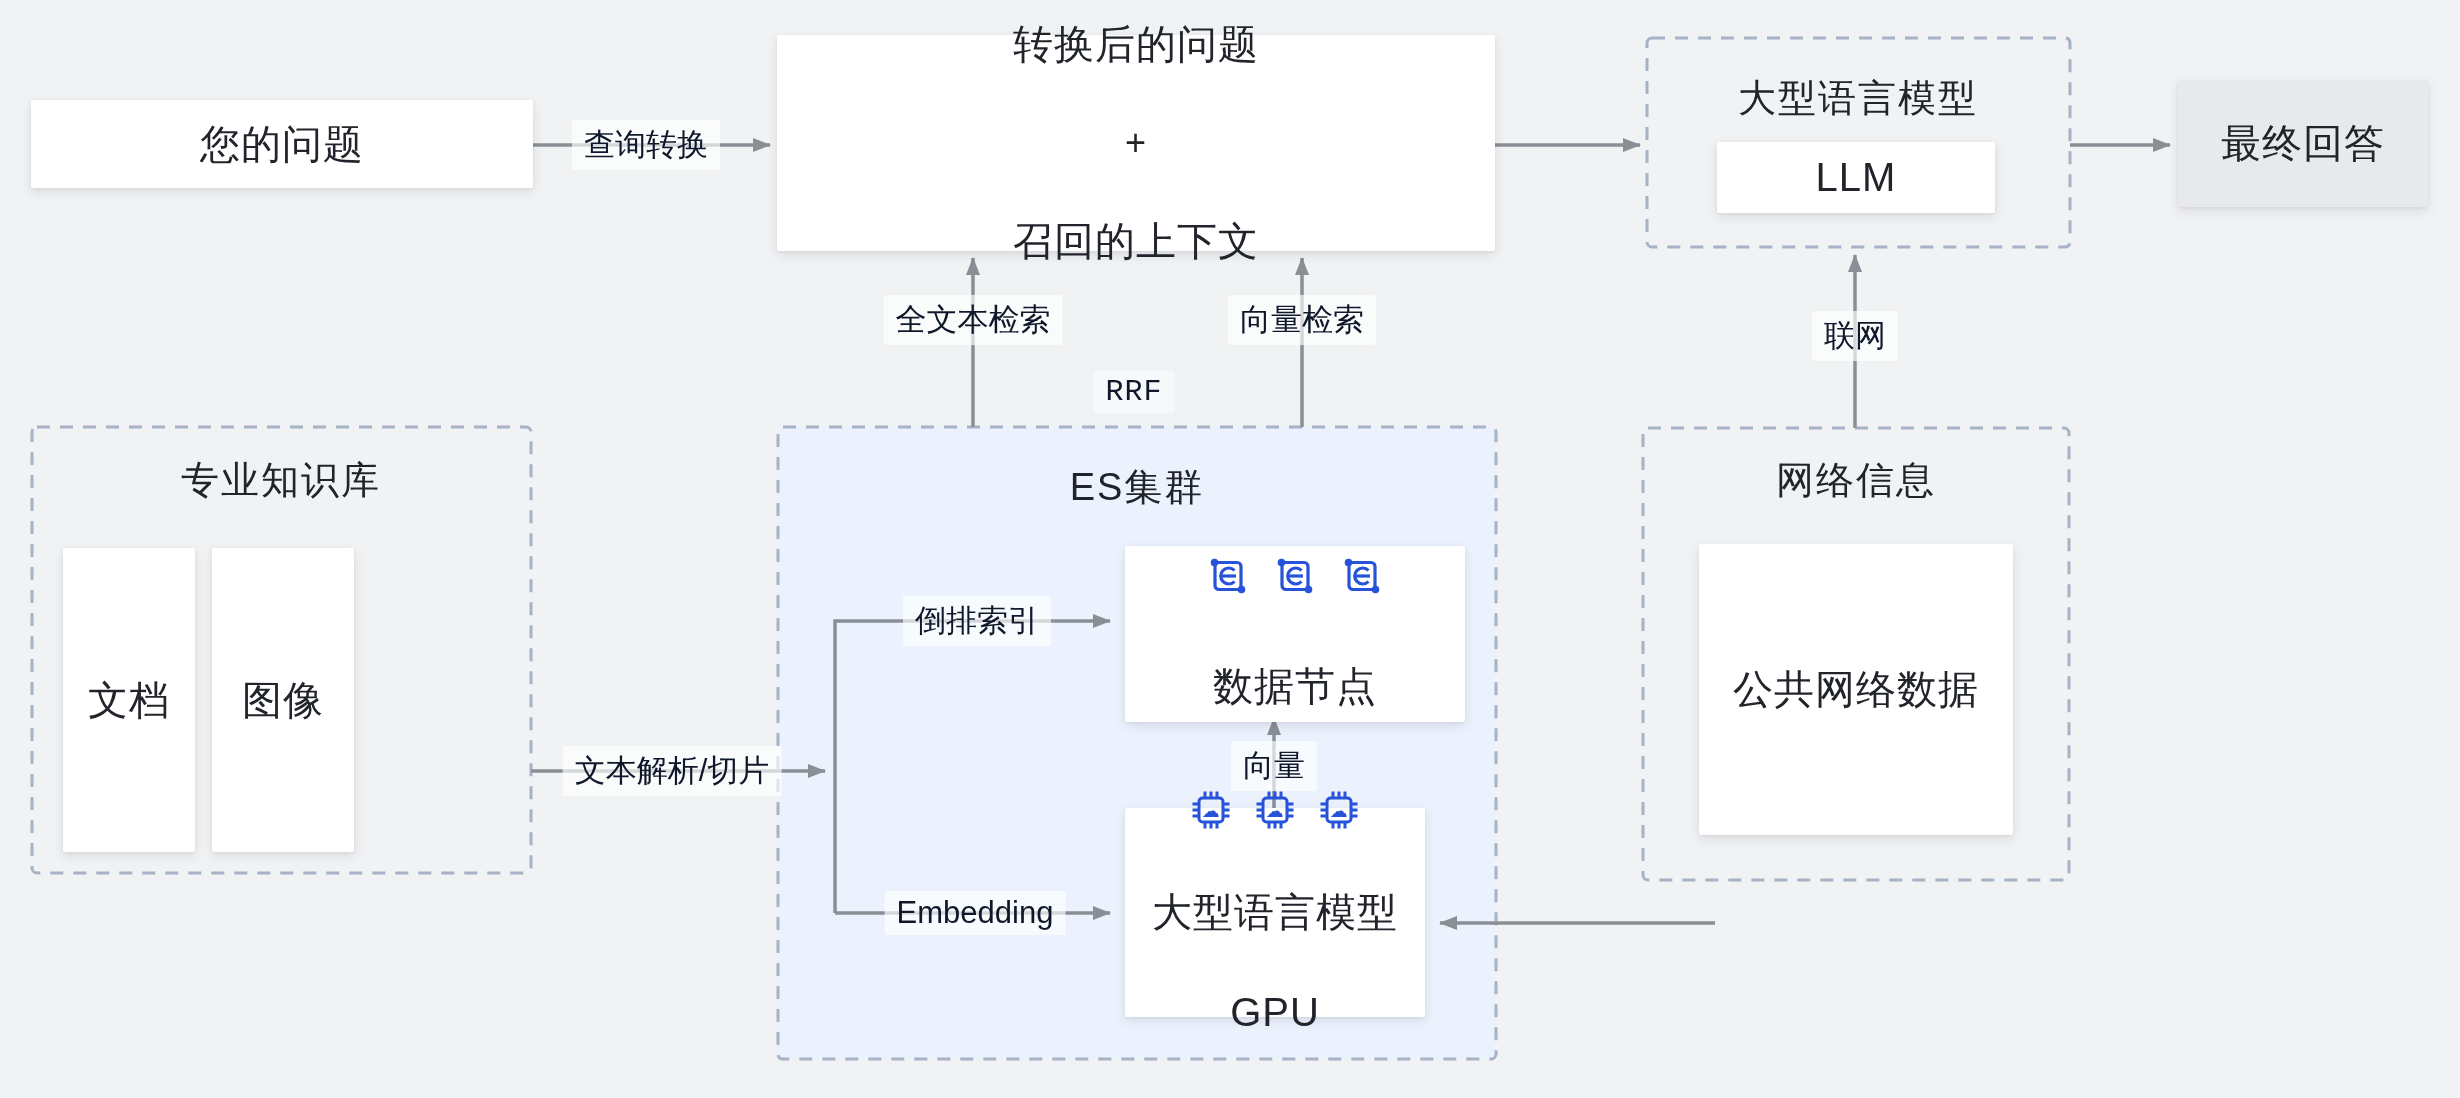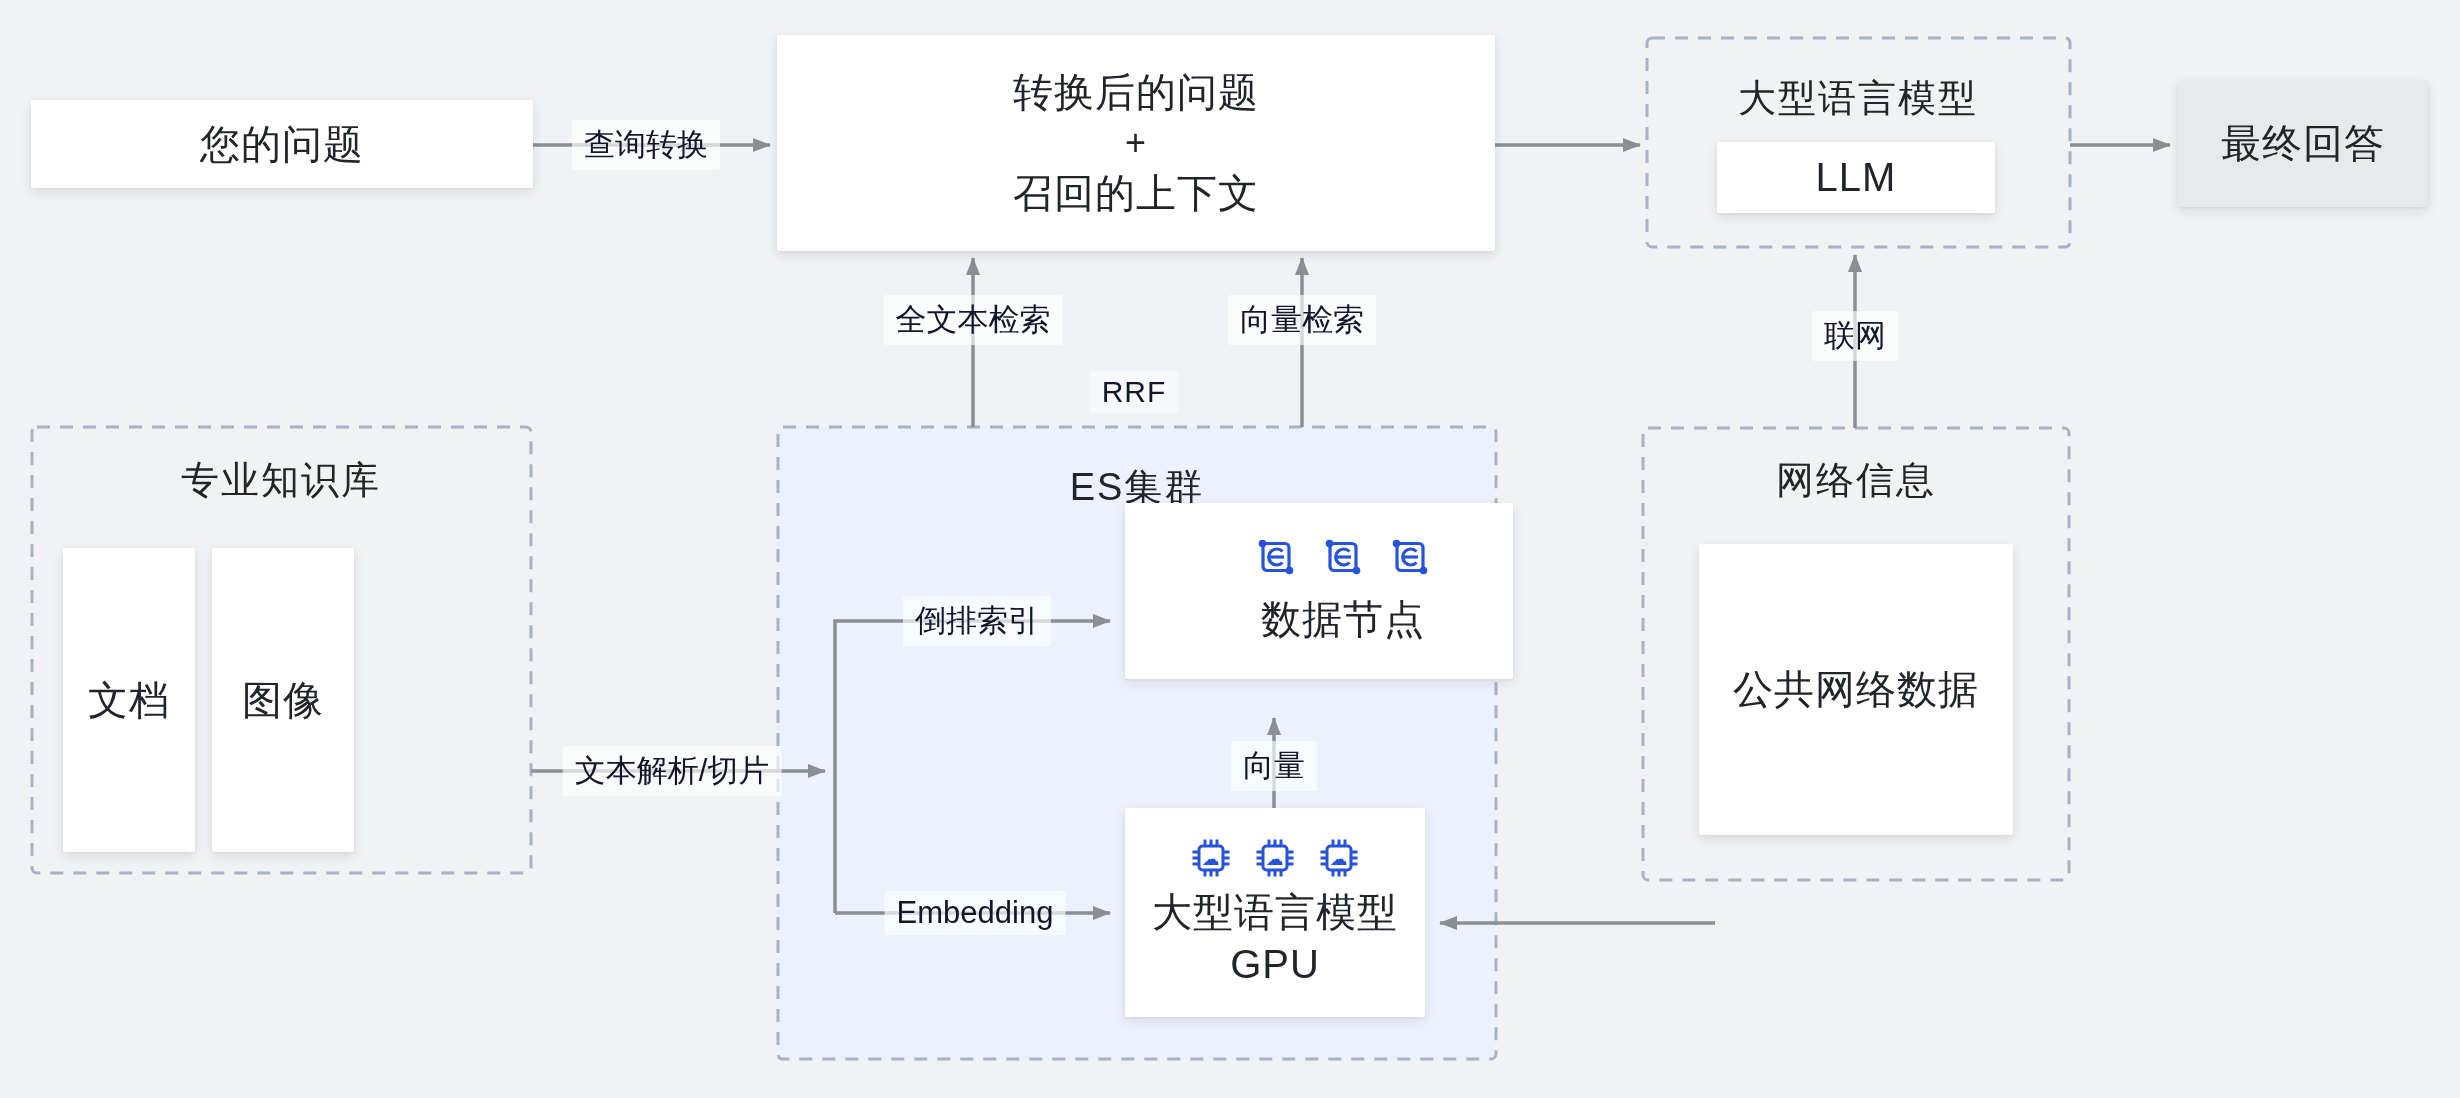--- a/index.html
+++ b/index.html
@@ -19,39 +19,39 @@
     box-shadow:0 4px 12px rgba(29,33,41,.10),0 1px 3px rgba(29,33,41,.06);
     display:flex;
     align-items:center;
     justify-content:center;
     text-align:center;
     font-size:40px;
     letter-spacing:1px;
     border-radius:2px;
   }
   .card.gray{background:#e8e9eb;}
-  .card.col{flex-direction:column;}
+  .card.col{flex-direction:column;gap:48px;}
   .title{
     position:absolute;
     transform:translate(-50%,-50%);
     font-size:38px;
     letter-spacing:2px;
     white-space:nowrap;
   }
   .lbl{
     position:absolute;
     transform:translate(-50%,-50%);
     font-size:31px;
     color:#0f172a;
     background:rgba(255,255,255,.65);
     padding:4px 12px;
     white-space:nowrap;
     border-radius:2px;
   }
-  .lbl.plain{background:rgba(255,255,255,.45);}
+  .lbl.plain{background:rgba(255,255,255,.45);font-family:Liberation Mono, monospace;}
   .tline{line-height:53px;font-size:40px;letter-spacing:1px;}
   .tplus{line-height:48px;font-size:36px;}
   .mline{line-height:52px;font-size:40px;letter-spacing:1px;}
   .icon-row{display:flex;align-items:center;}
   .icon-row.data{gap:27px;margin-bottom:16px;}
   .icon-row.ml{gap:20px;margin-bottom:6px;}
 </style>
 </head>
 <body>
 
@@ -105,21 +105,21 @@
     <span>最终回答</span>
   </div>
 
   <div class="card" style="left:63px;top:548px;width:132px;height:304px;">
     <span>文档</span>
   </div>
   <div class="card" style="left:212px;top:548px;width:142px;height:304px;">
     <span>图像</span>
   </div>
 
-  <div class="card col" style="left:1125px;top:503px;width:340px;height:176px;padding-left:48px;">
+  <div class="card col" style="left:1125px;top:546px;width:340px;height:176px;">
     <div class="icon-row data">
       <svg width="40" height="40" viewBox="0 0 40 40">
         <circle cx="6.5" cy="6.5" r="3.8" fill="#2653d9"></circle>
         <path d="M6.5,6.5 H29 a4,4 0 0 1 4,4 V33" fill="none" stroke="#2653d9" stroke-width="3.2"></path>
         <circle cx="33.5" cy="33.5" r="3.8" fill="#2653d9"></circle>
         <path d="M33.5,33.5 H11 a4,4 0 0 1 -4,-4 V7" fill="none" stroke="#2653d9" stroke-width="3.2"></path>
         <path d="M26.5,14.5 A8,8 0 1 0 26.5,25.5" fill="none" stroke="#2653d9" stroke-width="3.2"></path>
         <line x1="12.5" y1="20" x2="28" y2="20" stroke="#2653d9" stroke-width="3.2"></line>
       </svg>
       <svg width="40" height="40" viewBox="0 0 40 40">

